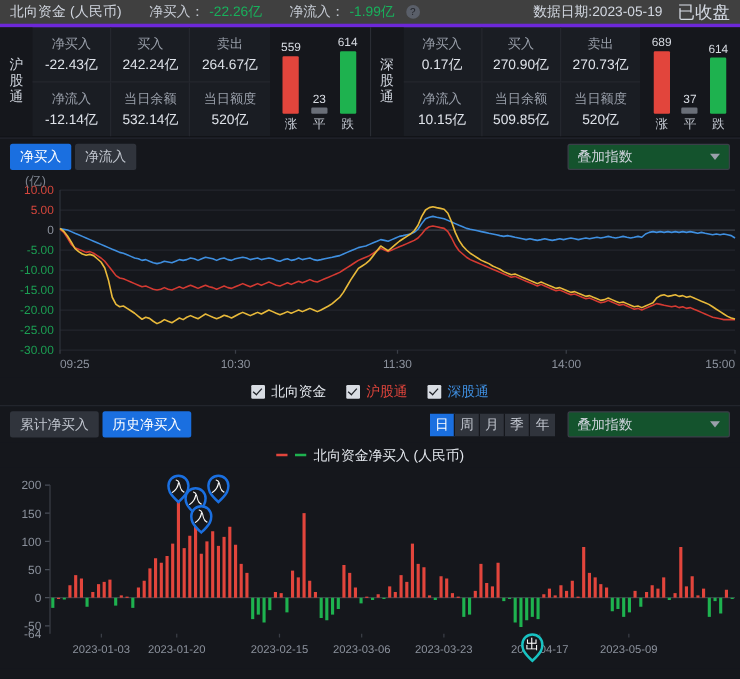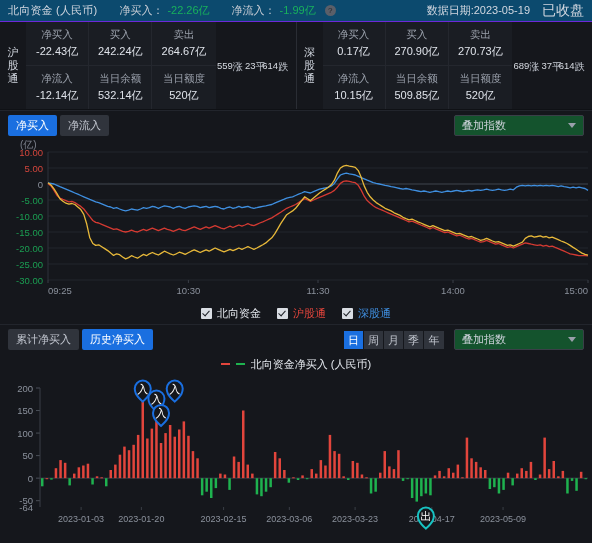--- a/index.html
+++ b/index.html
@@ -7,24 +7,24 @@
     width: 592px; height: 543px;
     background: #15171c;
     font-family: "Liberation Sans", "DejaVu Sans", sans-serif;
     color: #c8cdd6;
     overflow: hidden;
   }
   .app { width: 592px; height: 543px; position: relative; background: #15171c; }
 
   
   .header {
-    height: 22px; background: #0c4a6e;
+    height: 22px; background: #404040;
     display: flex; align-items: center;
     font-size: 11px; color: #d2d7e0;
-    border-bottom: 1px solid #6d28d9;
+    border-bottom: 3px solid #6d28d9;
   }
   .hdr-title { margin-left: 8px; letter-spacing: .2px; }
   .hdr-item { margin-left: 22px; display: flex; align-items: center; gap: 4px; }
   .hdr-lbl { color: #c5cad3; }
   .v-green { color: #18b15c; }
   .v-red { color: #e2453c; }
   .help-dot {
     display: inline-block; width: 11px; height: 11px; border-radius: 50%;
     background: #5a5f69; color: #23252b; font-size: 8px; line-height: 11px;
     text-align: center; margin-left: 5px;
@@ -47,21 +47,21 @@
     border-right: 1px solid #24272e; border-bottom: 1px solid #24272e;
     font-size: 10.5px; gap: 2px;
   }
   .cell:nth-child(3n) { border-right: none; }
   .cell:nth-child(n+4) { border-bottom: none; }
   .cell-lbl { color: #9aa0ab; font-size: 10.5px; }
   .cell-val { font-size: 11px; color: #dfe3ea; }
 
   .bars-mini { width: 80px; display: flex; align-items: flex-end; justify-content: space-around;
     padding: 4px 6px 3px 6px; background: #15171c; }
-  .bar-col { display: flex; flex-direction: row; align-items: center; width: 20px; height: 100%;
+  .bar-col { display: flex; flex-direction: column; align-items: center; width: 20px; height: 100%;
     justify-content: flex-end; }
   .bar-num { font-size: 9.5px; color: #d6dae1; margin-bottom: 1px; }
   .bar-rect { width: 13px; border-radius: 1px; }
   .bar-up { background: #e2453c; }
   .bar-flat { background: #6a6f78; }
   .bar-down { background: #1eb24f; }
   .bar-cap { font-size: 10px; color: #c4c9d2; margin-top: 1px; }
 
   
   .toolbar { height: 30px; display: flex; align-items: center; padding: 0 8px;

